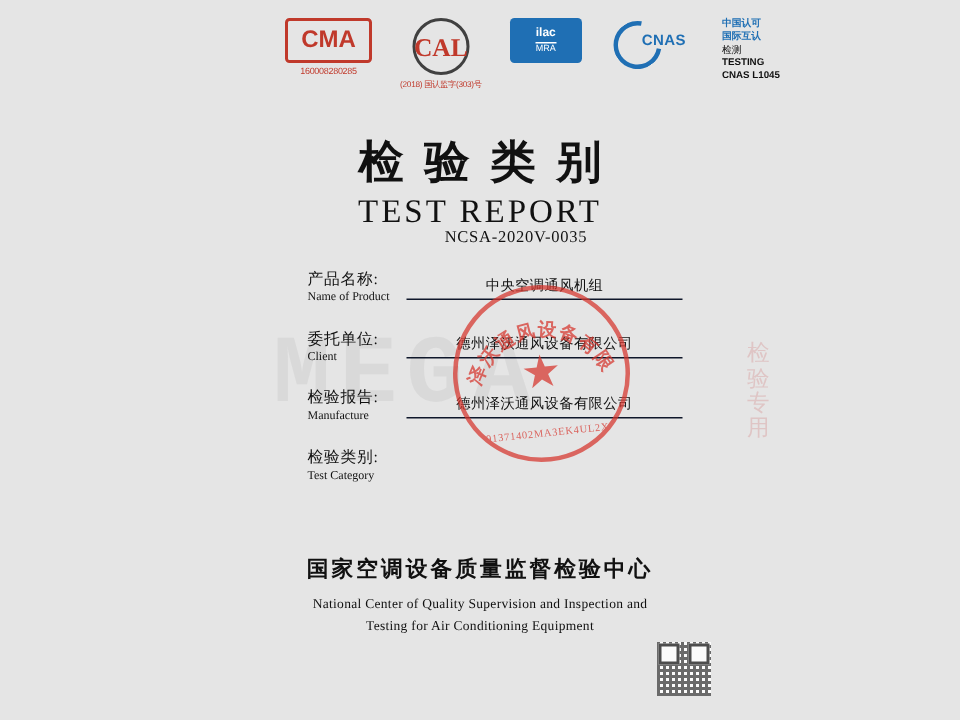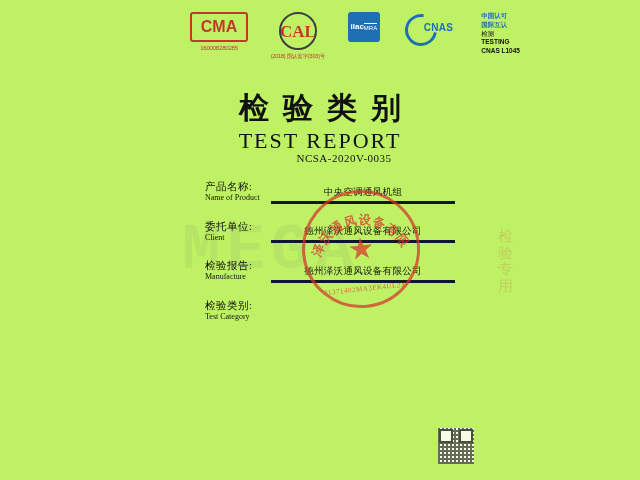--- a/index.html
+++ b/index.html
@@ -11,21 +11,21 @@
     width: 640px;
     height: 480px;
     overflow: hidden;
     font-family: "Liberation Serif", serif;
     color: #1a1a1a;
   }
   .page {
     position: relative;
     width: 640px;
     height: 480px;
-    background: #bef264;
+    background: #e5e5e5;
   }
 
   
   .marks {
     position: absolute;
     top: 12px;
     left: 190px;
     width: 330px;
     height: 64px;
     display: flex;
@@ -86,26 +86,26 @@
   .cal-sub {
     font-family: "Liberation Sans", sans-serif;
     font-size: 5.5px;
     color: #c0392b;
     margin-top: 3px;
     letter-spacing: -0.2px;
   }
 
   
   .ilac-box {
-    width: 32px;
+    width: 48px;
     height: 30px;
     border-radius: 3px;
     background: #1f6fb4;
     display: flex;
-    flex-direction: row;
+    flex-direction: column;
     align-items: center;
     justify-content: center;
     color: #ffffff;
   }
   .ilac-top {
     font-family: "Liberation Sans", sans-serif;
     font-size: 8px;
     font-weight: bold;
     line-height: 1.1;
   }
@@ -203,21 +203,21 @@
 
   
   .fields {
     position: absolute;
     top: 180px;
     left: 205px;
     width: 250px;
   }
   .field-row {
     display: flex;
-    align-items: flex-end;
+    align-items: center;
     margin-bottom: 16px;
     position: relative;
   }
   .field-labels {
     width: 66px;
     flex: 0 0 66px;
   }
   .label-cn {
     font-family: "Liberation Serif", serif;
     font-size: 10.5px;
@@ -226,21 +226,21 @@
     letter-spacing: 0.5px;
   }
   .label-en {
     font-family: "Liberation Serif", serif;
     font-size: 8px;
     line-height: 1.3;
     color: #111;
   }
   .field-value {
     flex: 1;
-    border-bottom: 3px solid #0f172a;
+    border-bottom: 1px solid #0f172a;
     text-align: center;
     font-family: "Liberation Serif", serif;
     font-size: 9.5px;
     color: #111;
     padding-bottom: 2px;
     min-height: 13px;
     letter-spacing: 0.3px;
   }
 
   
@@ -461,16 +461,21 @@
         <path id="sealArcPath" d="M 14,62 A 44,44 0 0 1 98,62" fill="none"></path>
       </defs>
       <text>
         <textPath href="#sealArcPath" startOffset="50%" text-anchor="middle">德州泽沃通风设备有限公司</textPath>
       </text>
     </svg>
     <div class="seal-star">★</div>
     <div class="seal-bottom">91371402MA3EK4UL2X</div>
   </div>
 
+  <div class="footer">
+    <div class="foot-cn">国家空调设备质量监督检验中心</div>
+    <div class="foot-en1">National Center of Quality Supervision and Inspection and</div>
+    <div class="foot-en2">Testing for Air Conditioning Equipment</div>
+  </div>
 
   <div class="qr"></div>
 
 </div>
 
 </body></html>

